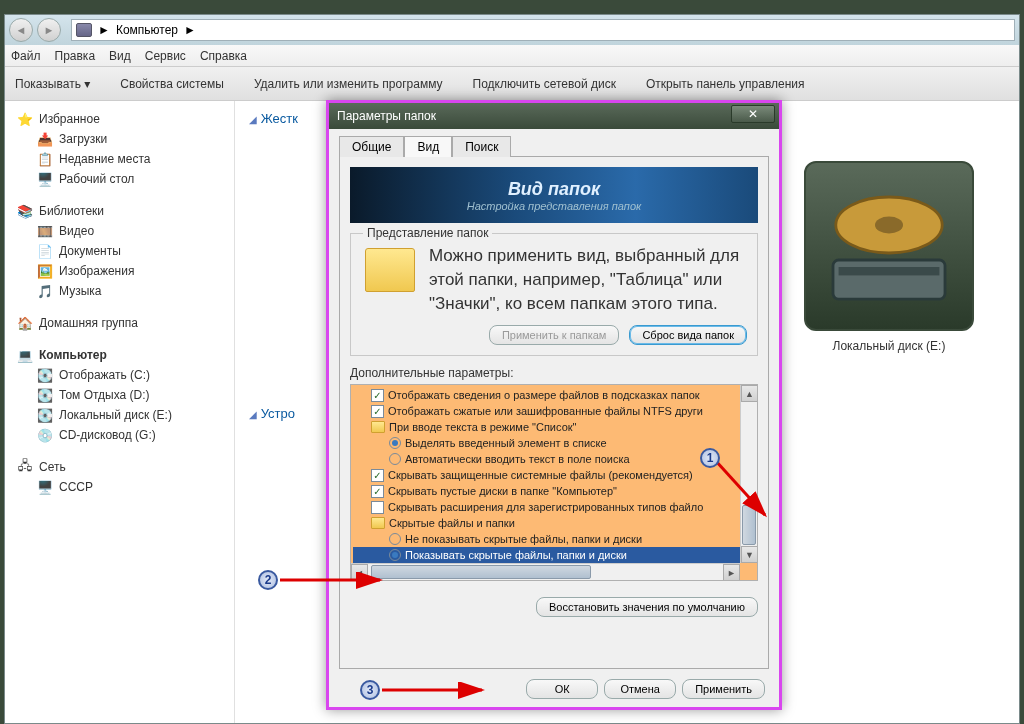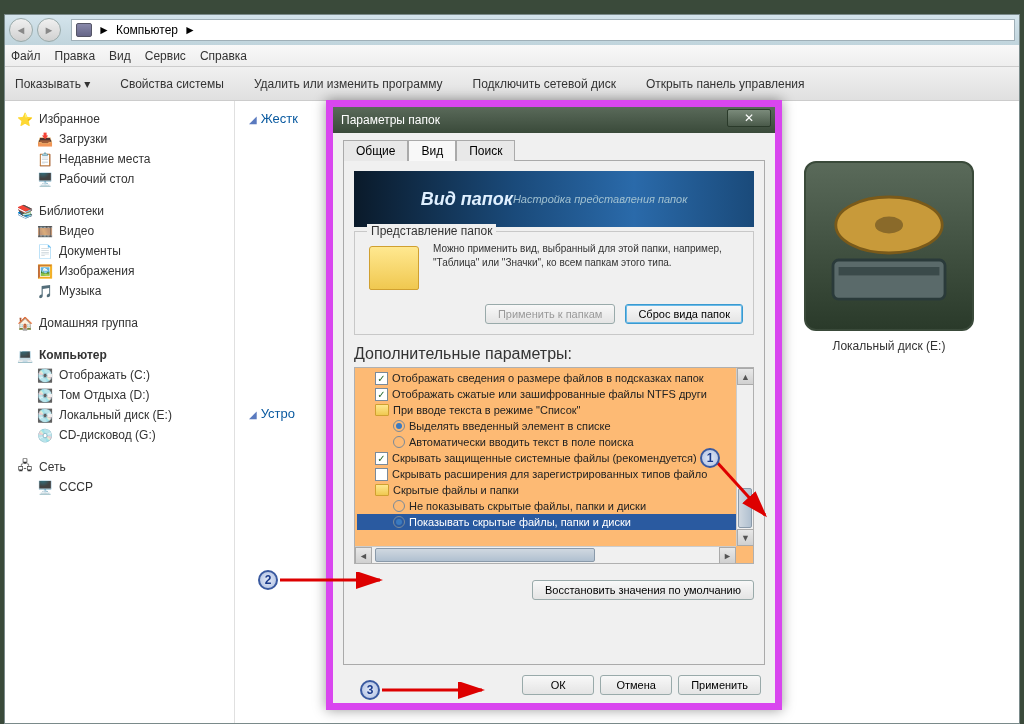--- a/index.html
+++ b/index.html
@@ -18,42 +18,42 @@
 .sb-head { display: flex; align-items: center; gap: 6px; padding: 2px 8px; color: #333; font-size: 12px; }
 .sb-item { display: flex; align-items: center; gap: 6px; padding: 2px 8px 2px 28px; color: #333; }
 .ico { width: 16px; height: 16px; display: inline-flex; align-items: center; justify-content: center; font-size: 13px; }
 .main { flex: 1; padding: 10px 14px; position: relative; }
 .arrow-down { color: #5a7abf; font-size: 10px; margin-right: 4px; }
 .sect-title { color: #0a5aa0; font-size: 13px; margin-bottom: 10px; }
 .drive { position: absolute; right: 40px; top: 60px; width: 180px; text-align: center; }
 .drive-box { width: 170px; height: 170px; margin: 0 auto 8px; border: 2px solid #3a4a3a; border-radius: 12px; background: linear-gradient(#5a6a5a,#2a3a2a); display: flex; align-items: center; justify-content: center; font-size: 120px; }
 .drive-box svg { width: 140px; height: 130px; }
 .drive-lbl { font-size: 12px; color: #333; }
-.dialog { position: absolute; top: 100px; left: 326px; width: 456px; height: 610px; background: #f0f0f0; border: 7px solid #d946ef; box-shadow: 0 0 12px rgba(0,0,0,.4); display: flex; flex-direction: column; }
+.dialog { position: absolute; top: 100px; left: 326px; width: 456px; height: 610px; background: #f0f0f0; border: 3px solid #d946ef; box-shadow: 0 0 12px rgba(0,0,0,.4); display: flex; flex-direction: column; }
 .dlg-title { height: 26px; background: linear-gradient(#5a6a5a,#3a4a3a); color: #fff; font-size: 12px; display: flex; align-items: center; padding: 0 8px; position: relative; }
 .dlg-close { position: absolute; right: 4px; top: 2px; width: 44px; height: 18px; background: linear-gradient(#7a8a7a,#4a5a4a); border: 1px solid #2a3a2a; border-radius: 2px; color: #fff; display: flex; align-items: center; justify-content: center; font-size: 12px; }
 .dlg-body { flex: 1; padding: 6px 10px 4px; display: flex; flex-direction: column; }
 .tabs { display: flex; gap: 0; font-size: 12px; margin-bottom: 0; }
 .tab { padding: 3px 12px; background: #f0f0f0; border: 1px solid #aaa; border-bottom: none; cursor: default; position: relative; top: 1px; }
 .tab.active { background: #f8f8f8; z-index: 1; }
 .tab:not(.active) { background: #e8e8e8; }
 .tabpage { border: 1px solid #aaa; flex: 1; background: #f0f0f0; padding: 10px; display: flex; flex-direction: column; }
-.banner { height: 56px; background: linear-gradient(90deg,#0a1a2a,#1a4a7a 40%,#2a6aaa 70%,#1a4a7a); display: flex; align-items: center; justify-content: center; color: #cde; margin-bottom: 4px; flex-direction: row; font-style: italic; }
+.banner { height: 56px; background: linear-gradient(90deg,#0a1a2a,#1a4a7a 40%,#2a6aaa 70%,#1a4a7a); display: flex; align-items: center; justify-content: center; color: #cde; margin-bottom: 10px; flex-direction: column; font-style: italic; }
 .banner .t { font-size: 18px; font-weight: bold; color: #e0f0ff; }
 .banner .s { font-size: 11px; color: #a0c0d0; }
 .group { border: 1px solid #c8c8c8; padding: 10px; margin-bottom: 10px; position: relative; }
 .group-lbl { position: absolute; top: -8px; left: 12px; background: #f0f0f0; padding: 0 4px; font-size: 12px; color: #333; }
 .group-row { display: flex; gap: 10px; align-items: flex-start; }
 .folder-ico { width: 50px; height: 44px; background: linear-gradient(#ffe890,#f0c850); border: 1px solid #d0a030; border-radius: 3px 3px 2px 2px; flex-shrink: 0; margin: 4px; }
-.group-txt { font-size: 10px; color: #333; flex: 1; line-height: 1.4; }
+.group-txt { font-size: 17px; color: #333; flex: 1; line-height: 1.4; }
 .btn-row { display: flex; gap: 10px; justify-content: flex-end; margin-top: 10px; }
-.btn { padding: 3px 12px; font-size: 11px; background: linear-gradient(#f8f8f8,#e4e4e4); border: 1px solid #9aa; border-radius: 3px; cursor: default; min-width: 72px; text-align: center; }
+.btn { padding: 3px 12px; font-size: 11px; background: linear-gradient(#f8f8f8,#e4e4e4); border: 1px solid #9aa; border-radius: 8px; cursor: default; min-width: 72px; text-align: center; }
 .btn.disabled { color: #9a9a9a; }
 .btn.hl { border: 1px solid #3a9ad0; box-shadow: 0 0 0 1px #6abae8 inset; }
-.adv-lbl { font-size: 16px; color: #333; margin-bottom: 4px; }
+.adv-lbl { font-size: 12px; color: #333; margin-bottom: 4px; }
 .tree { border: 1px solid #b0b0b0; background: #fdba74; height: 197px; overflow: hidden; position: relative; font-size: 11px; color: #222; }
 .tree-inner { padding: 2px 2px; }
 .tree-row { display: flex; align-items: center; gap: 4px; padding: 0 2px; min-height: 16px; white-space: nowrap; }
 .tree-row.ind1 { padding-left: 18px; }
 .tree-row.ind2 { padding-left: 36px; }
 .chk { width: 13px; height: 13px; border: 1px solid #7a8a9a; background: #fff; display: inline-flex; align-items: center; justify-content: center; font-size: 10px; color: #2a6a2a; flex-shrink: 0; }
 .chk.on::after { content: "✓"; }
 .rad { width: 12px; height: 12px; border: 1px solid #7a8a9a; border-radius: 50%; display: inline-flex; align-items: center; justify-content: center; flex-shrink: 0; }
 .rad.on::after { content: ""; width: 6px; height: 6px; background: #3a7ac0; border-radius: 50%; }
 .fld { width: 14px; height: 12px; background: linear-gradient(#ffe890,#f0c850); border: 1px solid #d0a030; border-radius: 1px; flex-shrink: 0; }
@@ -242,20 +242,24 @@
             </div>
             <div class="tree-row ind2">
               <span class="rad"></span>
               <span>Автоматически вводить текст в поле поиска</span>
             </div>
             <div class="tree-row ind1">
               <span class="chk on"></span>
               <span>Скрывать защищенные системные файлы (рекомендуется)</span>
             </div>
             <div class="tree-row ind1">
+              <span class="chk on"></span>
+              <span>Скрывать пустые диски в папке "Компьютер"</span>
+            </div>
+            <div class="tree-row ind1">
               <span class="chk"></span>
               <span>Скрывать расширения для зарегистрированных типов файло</span>
             </div>
             <div class="tree-row ind1">
               <span class="fld"></span>
               <span>Скрытые файлы и папки</span>
             </div>
             <div class="tree-row ind2">
               <span class="rad"></span>
               <span>Не показывать скрытые файлы, папки и диски</span>

